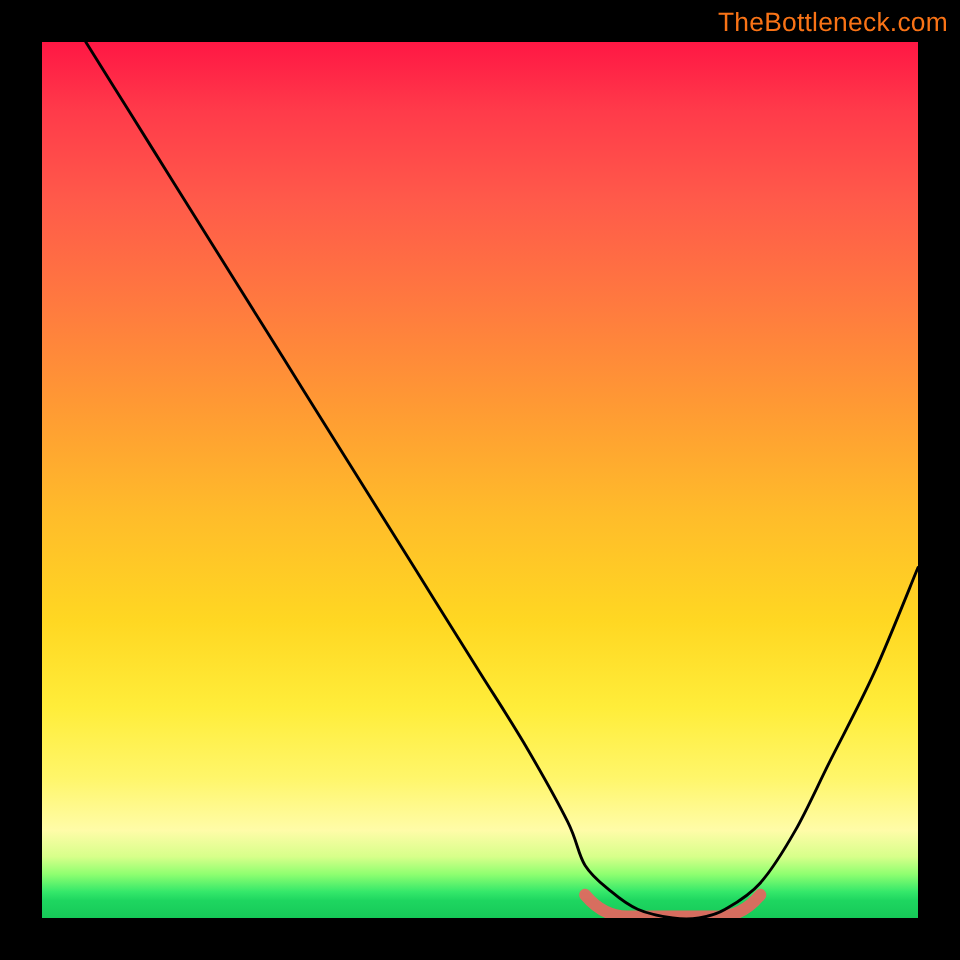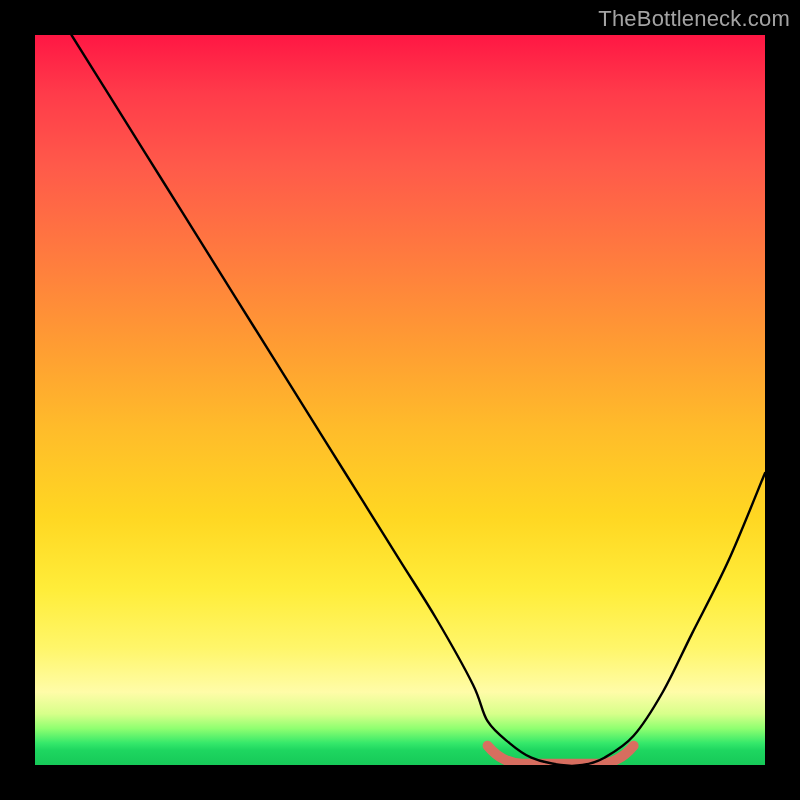--- a/index.html
+++ b/index.html
@@ -14,21 +14,21 @@
   .frame {
     position: relative;
     width: 800px;
     height: 800px;
     background: #000;
   }
   .watermark {
     position: absolute;
     top: 6px;
     right: 10px;
-    color: #a3a3a3;
+    color: #f97316;
     font-size: 22px;
     font-weight: 500;
     letter-spacing: 0.2px;
     z-index: 10;
   }
   .plot-area {
     position: absolute;
     left: 35px;
     top: 35px;
     width: 730px;

